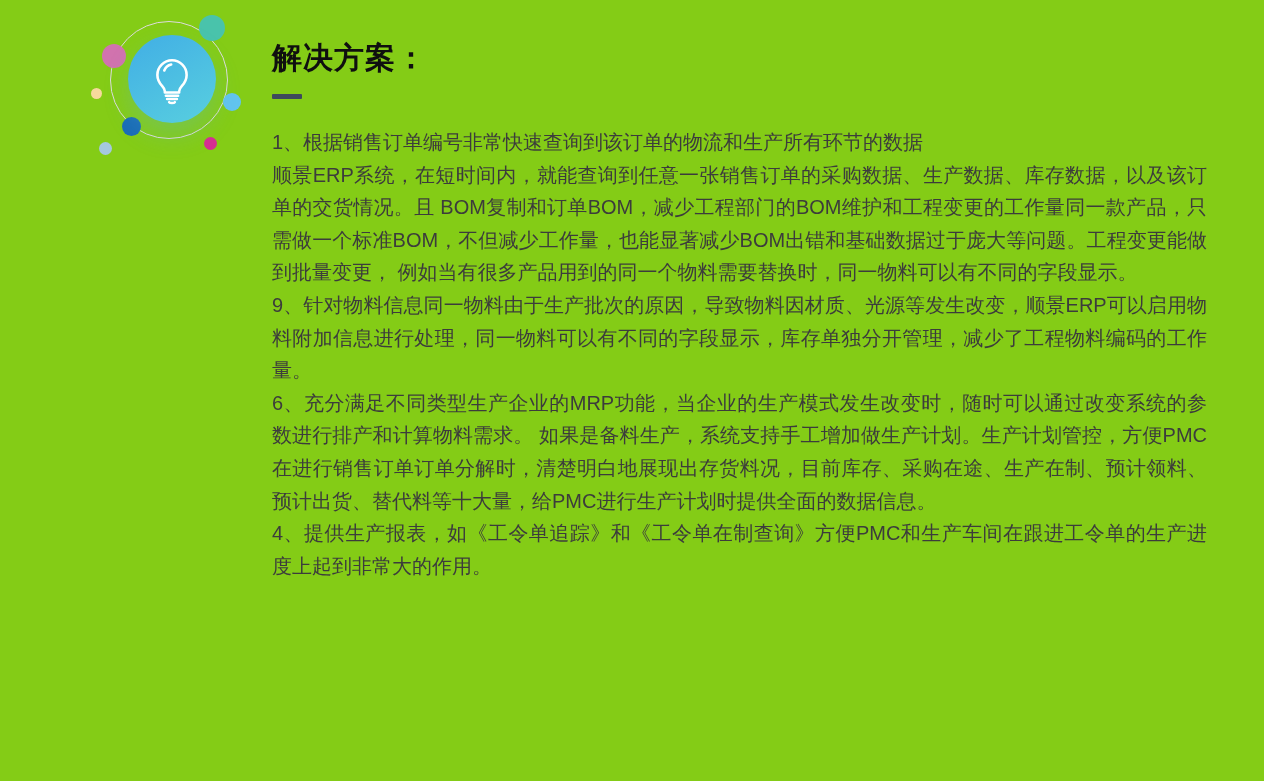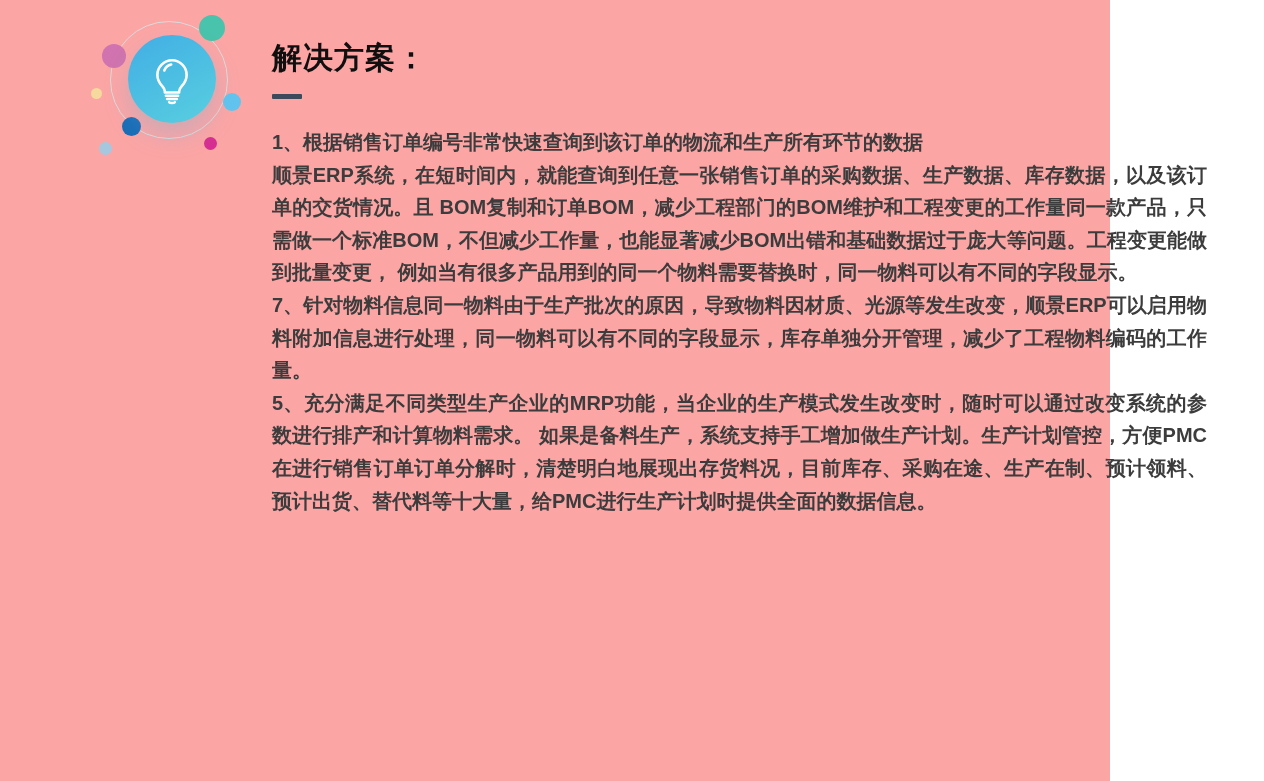--- a/index.html
+++ b/index.html
@@ -2,21 +2,21 @@
 <html><head>
 <meta charset="utf-8">
 <style>
   * { margin: 0; padding: 0; box-sizing: border-box; }
   html, body {
     width: 1264px; height: 781px;
     background: #ffffff;
     font-family: "Liberation Sans", "DejaVu Sans", sans-serif;
     overflow: hidden;
   }
-  .page { position: relative; width: 1110px; height: 781px; background: #fca5a5; }
+  .page { position: relative; width: 1264px; height: 781px; background: #84cc16; }
 
   
   .icon-area { position: absolute; left: 85px; top: 8px; width: 175px; height: 170px; }
   .outer-ring {
     position: absolute; left: 25px; top: 13px; width: 118px; height: 118px;
     border: 1px solid #dcdcdc; border-radius: 50%;
   }
   .main-circle {
     position: absolute; left: 43px; top: 27px; width: 88px; height: 88px;
     border-radius: 50%;
@@ -37,21 +37,21 @@
   
   .content { position: absolute; left: 272px; top: 40px; width: 935px; }
   .page-title {
     font-size: 30px; font-weight: 700; color: #0f0f0f;
     line-height: 36px; letter-spacing: 1px;
   }
   .title-divider {
     width: 30px; height: 5px; margin-top: 18px;
     background: #3d4a5c; border-radius: 1px;
   }
-  .paragraphs { margin-top: 27px; font-weight: bold; }
+  .paragraphs { margin-top: 27px; }
   .paragraphs p {
     font-size: 20px; line-height: 32.6px; color: #3c3c3c;
     text-align: justify;
   }
 </style>
 </head>
 <body>
 
 <div class="page">
 
@@ -78,18 +78,19 @@
     </div>
   </div>
 
   <div class="content">
     <h1 class="page-title">解决方案：</h1>
     <div class="title-divider" style="background: rgb(61, 74, 92);"></div>
 
     <div class="paragraphs">
       <p>1、根据销售订单编号非常快速查询到该订单的物流和生产所有环节的数据</p>
       <p>顺景ERP系统，在短时间内，就能查询到任意一张销售订单的采购数据、生产数据、库存数据，以及该订单的交货情况。且 BOM复制和订单BOM，减少工程部门的BOM维护和工程变更的工作量同一款产品，只需做一个标准BOM，不但减少工作量，也能显著减少BOM出错和基础数据过于庞大等问题。工程变更能做到批量变更， 例如当有很多产品用到的同一个物料需要替换时，同一物料可以有不同的字段显示。</p>
-      <p>7、针对物料信息同一物料由于生产批次的原因，导致物料因材质、光源等发生改变，顺景ERP可以启用物料附加信息进行处理，同一物料可以有不同的字段显示，库存单独分开管理，减少了工程物料编码的工作量。</p>
-      <p>5、充分满足不同类型生产企业的MRP功能，当企业的生产模式发生改变时，随时可以通过改变系统的参数进行排产和计算物料需求。 如果是备料生产，系统支持手工增加做生产计划。生产计划管控，方便PMC在进行销售订单订单分解时，清楚明白地展现出存货料况，目前库存、采购在途、生产在制、预计领料、预计出货、替代料等十大量，给PMC进行生产计划时提供全面的数据信息。</p>
+      <p>9、针对物料信息同一物料由于生产批次的原因，导致物料因材质、光源等发生改变，顺景ERP可以启用物料附加信息进行处理，同一物料可以有不同的字段显示，库存单独分开管理，减少了工程物料编码的工作量。</p>
+      <p>6、充分满足不同类型生产企业的MRP功能，当企业的生产模式发生改变时，随时可以通过改变系统的参数进行排产和计算物料需求。 如果是备料生产，系统支持手工增加做生产计划。生产计划管控，方便PMC在进行销售订单订单分解时，清楚明白地展现出存货料况，目前库存、采购在途、生产在制、预计领料、预计出货、替代料等十大量，给PMC进行生产计划时提供全面的数据信息。</p>
+      <p>4、提供生产报表，如《工令单追踪》和《工令单在制查询》方便PMC和生产车间在跟进工令单的生产进度上起到非常大的作用。</p>
     </div>
   </div>
 
 </div>
 
 </body></html>

